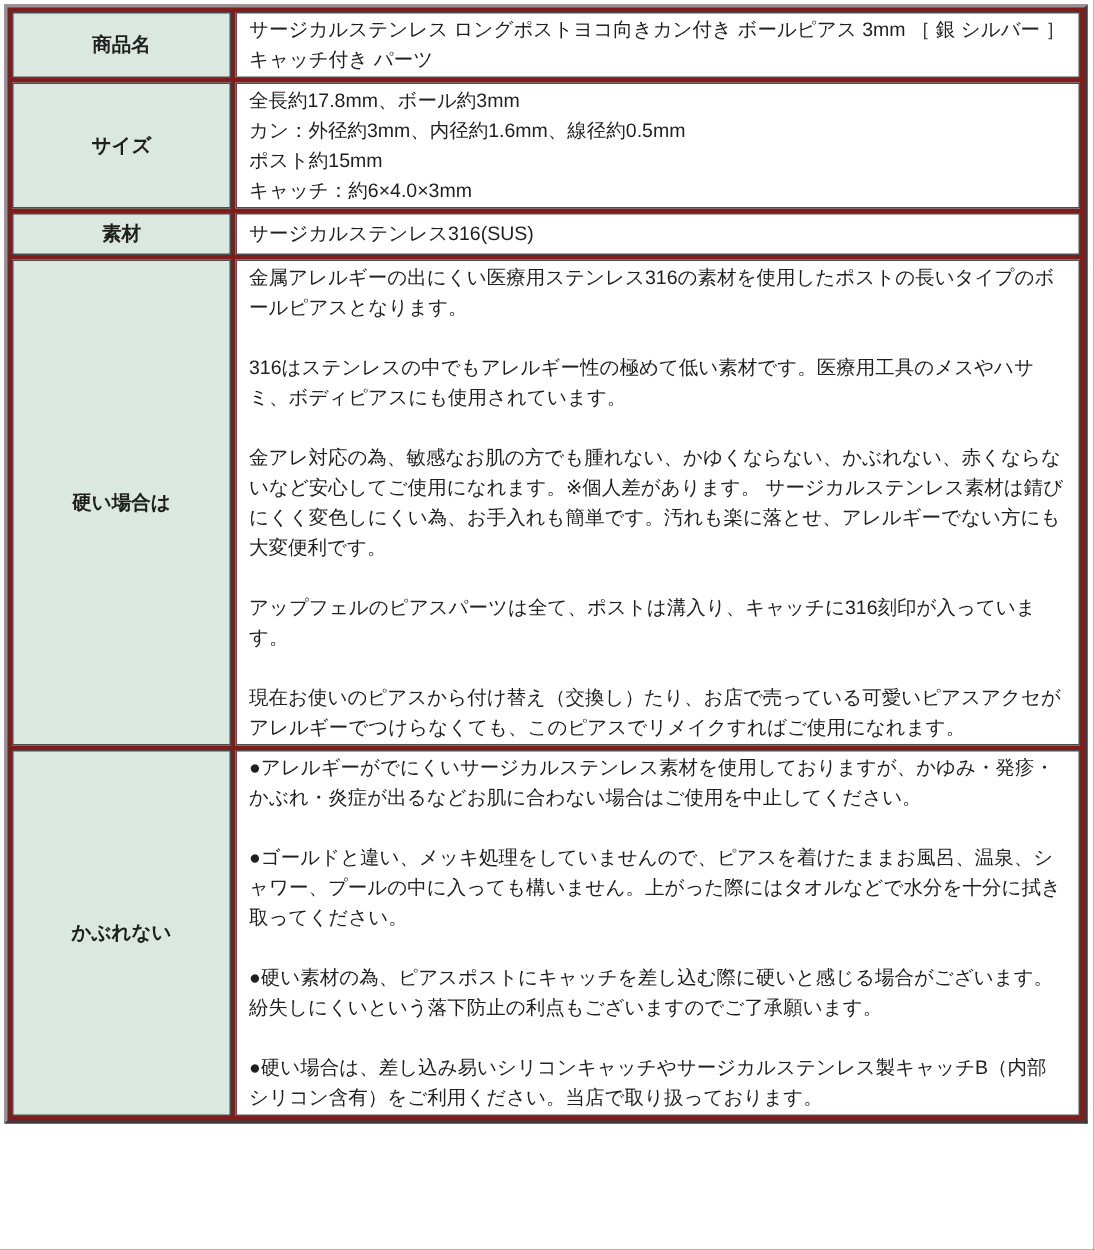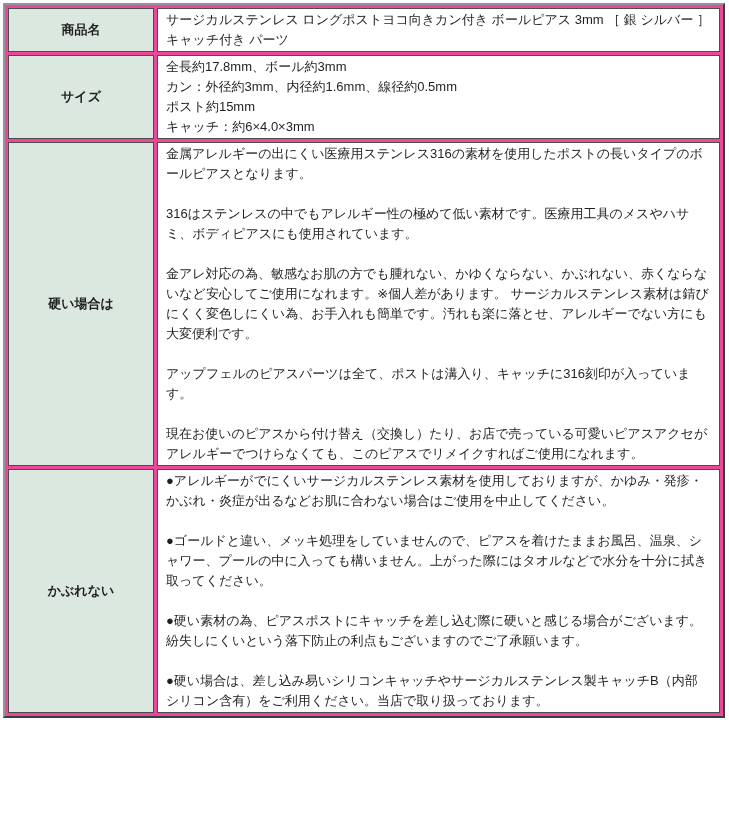--- a/index.html
+++ b/index.html
@@ -13,21 +13,21 @@
     min-height: 833px;
     box-sizing: border-box;
     padding: 3px;
     background: #ffffff;
   }
   table.spec-table {
     width: 722px;
     table-layout: fixed;
     border-collapse: separate;
     border-spacing: 3px;
-    background: #ec4899;
+    background: #7f1d1d;
     
     border-style: solid;
     border-width: 2px;
     border-color: #8f9598 #3a3d40 #3a3d40 #8f9598;
   }
   th.row-label {
     width: 132px;
     background: #dbe8df;
     border: 1px solid #4d4d4d;
     font-size: 13px;
@@ -61,20 +61,24 @@
         <td class="row-value">サージカルステンレス ロングポストヨコ向きカン付き ボールピアス 3mm ［ 銀 シルバー ］キャッチ付き パーツ</td>
       </tr>
       <tr>
         <th class="row-label">サイズ</th>
         <td class="row-value">全長約17.8mm、ボール約3mm
 カン：外径約3mm、内径約1.6mm、線径約0.5mm
 ポスト約15mm
 キャッチ：約6×4.0×3mm</td>
       </tr>
       <tr>
+        <th class="row-label">素材</th>
+        <td class="row-value">サージカルステンレス316(SUS)</td>
+      </tr>
+      <tr>
         <th class="row-label">硬い場合は</th>
         <td class="row-value">金属アレルギーの出にくい医療用ステンレス316の素材を使用したポストの長いタイプのボールピアスとなります。
 
 316はステンレスの中でもアレルギー性の極めて低い素材です。医療用工具のメスやハサミ、ボディピアスにも使用されています。
 
 金アレ対応の為、敏感なお肌の方でも腫れない、かゆくならない、かぶれない、赤くならないなど安心してご使用になれます。※個人差があります。 サージカルステンレス素材は錆びにくく変色しにくい為、お手入れも簡単です。汚れも楽に落とせ、アレルギーでない方にも大変便利です。
 
 アップフェルのピアスパーツは全て、ポストは溝入り、キャッチに316刻印が入っています。
 
 現在お使いのピアスから付け替え（交換し）たり、お店で売っている可愛いピアスアクセがアレルギーでつけらなくても、このピアスでリメイクすればご使用になれます。</td>

